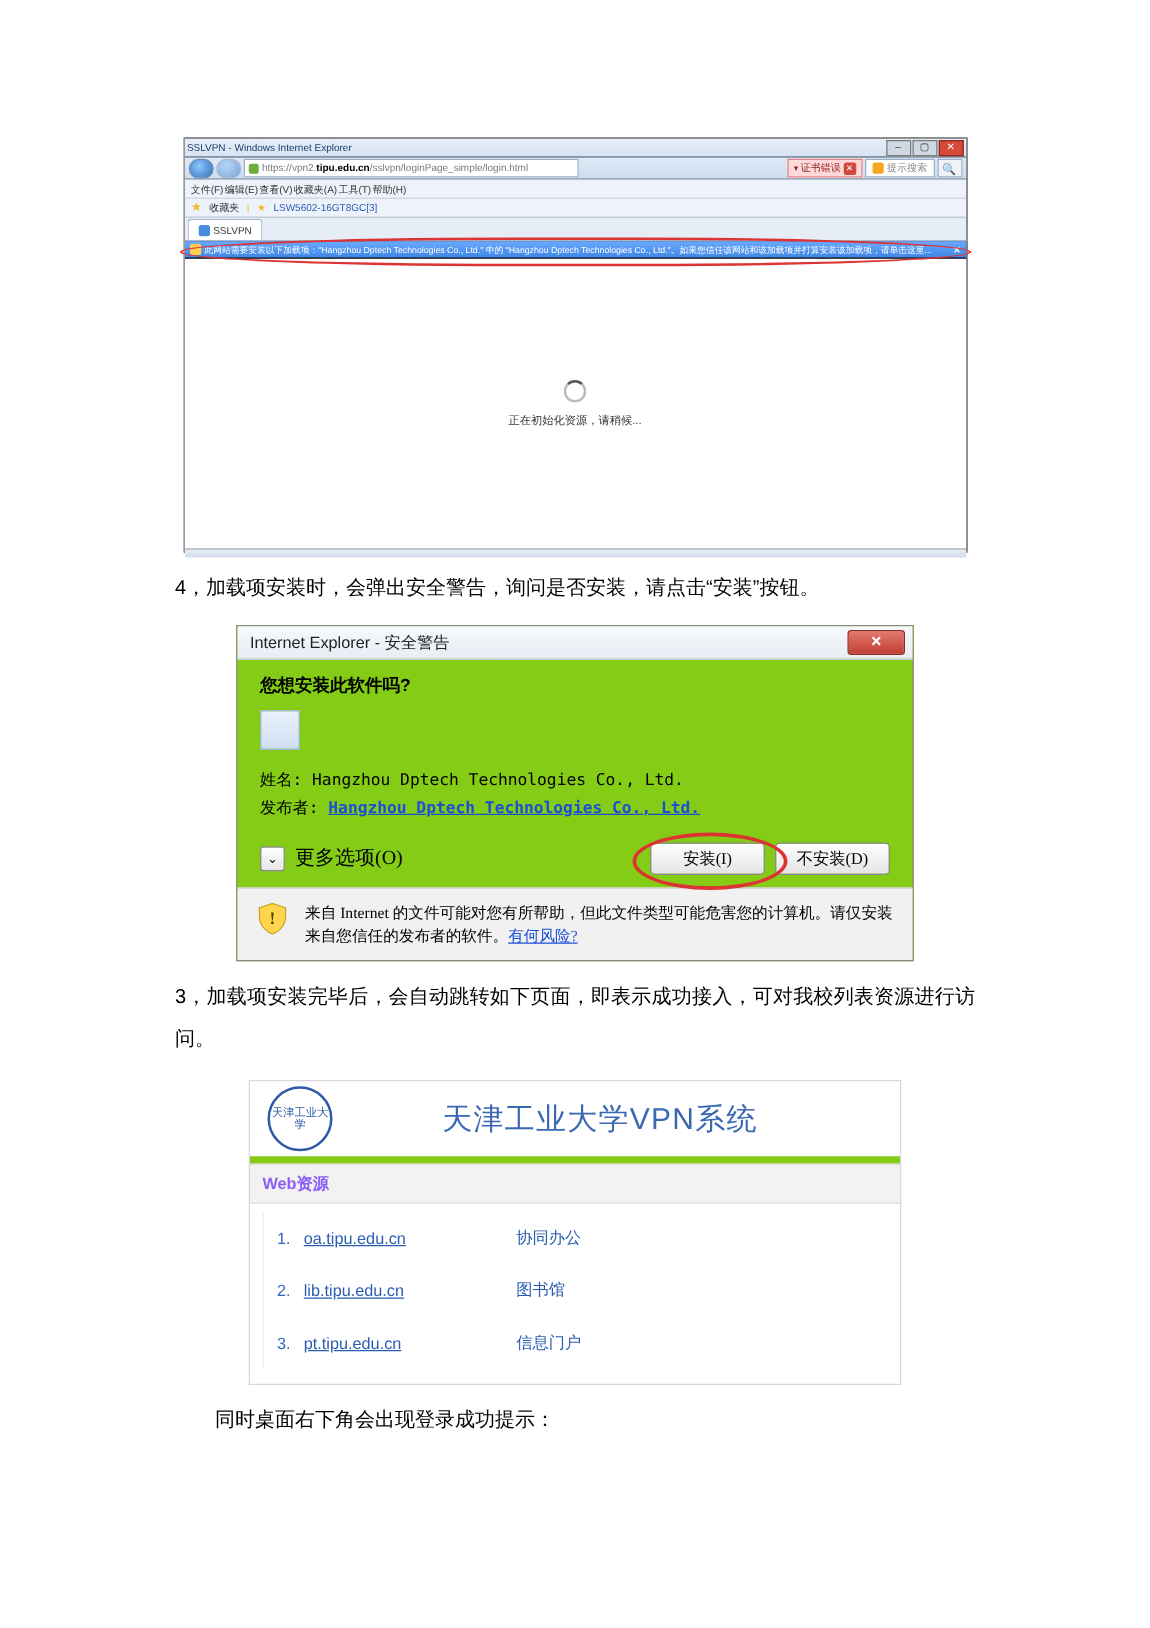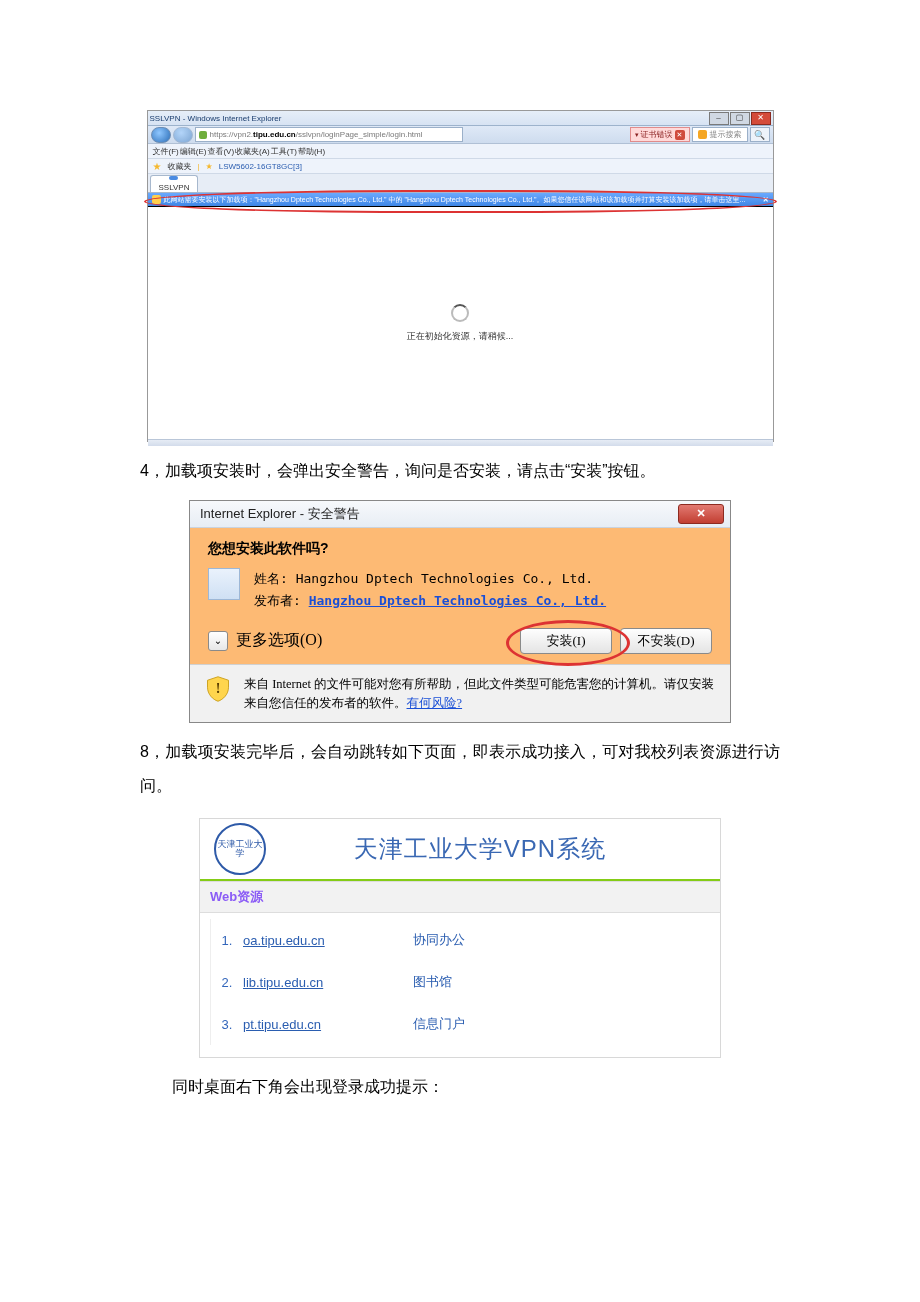--- a/index.html
+++ b/index.html
@@ -20,57 +20,57 @@
   .addr .url{color:#7a7a7a;white-space:nowrap;font-size:8px;}
   .cert-err{margin-left:auto;height:13px;padding:0 4px;background:#ffd9d9;border:1px solid #e08b8b;color:#8a1f1f;display:flex;align-items:center;gap:2px;font-size:8px;}
   .cert-x{width:10px;height:10px;background:#d04a3d;border-radius:2px;color:#fff;display:flex;align-items:center;justify-content:center;font-size:7px;}
   .bing{height:13px;border:1px solid #9bb0c9;background:#fff;display:flex;align-items:center;padding:0 5px;gap:3px;color:#888;font-size:8px;}
   .bing-icon{width:9px;height:9px;background:#f5a623;border-radius:2px;}
   .mag{height:13px;width:18px;border:1px solid #9bb0c9;background:#eef3fa;display:flex;align-items:center;justify-content:center;color:#3b6fa8;font-size:9px;}
   .ie-menu{height:14px;background:#eef3fb;border-bottom:1px solid #cfd9e7;display:flex;align-items:center;gap:1px;padding:0 5px;font-size:8px;color:#333;}
   .ie-fav{height:14px;background:#eef3fb;border-bottom:1px solid #cfd9e7;display:flex;align-items:center;gap:6px;padding:0 5px;font-size:8px;color:#333;}
   .star{color:#f5b82e;font-size:10px;}
   .ie-tabs{height:18px;background:#e7edf6;border-bottom:1px solid #a7b8cd;display:flex;align-items:flex-end;}
-  .ie-tab{height:16px;background:#fff;border:1px solid #a7b8cd;border-bottom:none;border-radius:3px 3px 0 0;padding:0 8px;display:flex;align-items:center;gap:3px;margin-left:2px;font-size:8px;flex-direction:column;}
+  .ie-tab{height:16px;background:#fff;border:1px solid #a7b8cd;border-bottom:none;border-radius:3px 3px 0 0;padding:0 8px;display:flex;align-items:center;gap:3px;margin-left:2px;font-size:8px;}
   .ie-tab .ic{width:9px;height:9px;background:#4a8be2;border-radius:2px;}
   .ie-ellipse{position:relative;height:14px;}
   .info-bar{position:absolute;left:0;right:0;top:0;height:13px;background:linear-gradient(#6aa9ff,#3f87e6);color:#fff;display:flex;align-items:center;padding:0 4px;font-size:7px;white-space:nowrap;overflow:hidden;}
   .info-bar .shield{width:9px;height:9px;background:#ffcf4d;border-radius:2px;margin-right:3px;flex:0 0 auto;}
   .info-bar .x{margin-left:auto;color:#fff;font-weight:bold;}
   .ellipse{position:absolute;left:-4px;right:-4px;top:-3px;height:19px;border:2px solid #d33;border-radius:50%/60%;pointer-events:none;}
   .ie-body{height:232px;background:#fff;display:flex;flex-direction:column;align-items:center;justify-content:center;gap:8px;}
   .spinner{width:14px;height:14px;border:2px solid #bbb;border-top-color:#555;border-radius:50%;}
   .loading-text{font-size:9px;color:#333;}
   .ie-status{height:6px;background:linear-gradient(#e6ecf5,#d3dceb);border-top:1px solid #b9c6d8;}
   
   p.txt{margin:12px 0;line-height:2.1em;text-align:justify;}
   
-  .sec-dlg{width:540px;margin:6px auto 0;border:1px solid #888;background:#fdba74;font-size:13px;}
+  .sec-dlg{width:540px;margin:6px auto 0;border:1px solid #888;background:#84cc16;font-size:13px;}
   .sec-title{height:26px;background:linear-gradient(#f7f9fc,#e7edf4);border-bottom:1px solid #c9d3df;display:flex;align-items:center;justify-content:space-between;padding:0 6px 0 10px;font-size:13px;color:#222;}
   .sec-close{width:44px;height:18px;border-radius:3px;background:linear-gradient(#e27a72,#c23e31);border:1px solid #8d2a20;color:#fff;display:flex;align-items:center;justify-content:center;font-size:11px;font-weight:bold;}
   .sec-body{padding:12px 18px 10px;}
   .sec-q{font-weight:bold;font-size:14px;margin-bottom:10px;}
-  .sec-row{display:flex;gap:14px;align-items:flex-start;}
+  .sec-row{display:flex;gap:14px;align-items:flex-start;flex-direction:column;}
   .app-icon{width:30px;height:30px;border:1px solid #9db7d6;background:linear-gradient(#eaf2fc,#cfe0f4);}
   .sec-meta{font-family:"SimSun",monospace;font-size:13px;line-height:1.7em;}
   .pub-link{color:#1a4fd6;text-decoration:underline;font-weight:bold;font-family:"SimSun",monospace;}
   .sec-actions{display:flex;align-items:center;margin-top:16px;gap:8px;}
   .more-btn{width:18px;height:18px;border:1px solid #8a8a8a;border-radius:3px;background:linear-gradient(#fff,#e7e7e7);display:flex;align-items:center;justify-content:center;font-size:10px;}
   .more-txt{font-size:16px;font-family:"SimSun";}
   .spacer{flex:1;}
   .sec-btn{width:90px;height:24px;border:1px solid #8a8a8a;border-radius:4px;background:linear-gradient(#fefefe,#e4e4e4);font-family:"SimSun";font-size:13px;display:flex;align-items:center;justify-content:center;}
   .install-wrap{position:relative;}
   .install-ellipse{position:absolute;left:-14px;top:-8px;width:118px;height:40px;border:3px solid #d33;border-radius:50%;pointer-events:none;}
   .sec-warn{border-top:1px solid #d0d0d0;background:#f1f1f1;padding:10px 14px;display:flex;gap:12px;font-size:12.5px;line-height:1.5em;font-family:"SimSun";}
   .warn-icon{width:28px;height:28px;flex:0 0 auto;position:relative;}
   .warn-icon svg{width:28px;height:28px;}
   .risk-link{color:#1a4fd6;text-decoration:underline;}
   
   .vpn{width:520px;margin:16px auto 0;border:1px solid #d8d8d8;font-size:13px;}
-  .vpn-head{height:60px;display:flex;align-items:center;border-bottom:2px solid #84cc16;}
+  .vpn-head{height:60px;display:flex;align-items:center;border-bottom:6px solid #84cc16;}
   .vpn-logo{width:80px;display:flex;align-items:center;justify-content:center;}
   .vpn-logo .circ{width:48px;height:48px;border:2px solid #2e5aa8;border-radius:50%;display:flex;align-items:center;justify-content:center;color:#2e5aa8;font-size:9px;text-align:center;line-height:1.1em;}
   .vpn-title{flex:1;text-align:center;color:#3a68b3;font-size:24px;letter-spacing:1px;padding-right:40px;}
   .vpn-welcome{background:#4a7ac2;color:#fff;font-weight:bold;padding:6px 10px;font-size:13px;}
   .vpn-sec{background:#f2f2f2;color:#8b5cf6;font-weight:bold;padding:6px 10px;font-size:13px;border-top:1px solid #ddd;border-bottom:1px solid #ddd;}
   .vpn-list{padding:6px 10px 12px;}
   .vpn-row{display:flex;align-items:center;height:42px;border-left:1px solid #eee;}
   .vpn-row .n{width:32px;text-align:center;color:#3366bb;}
   .vpn-row .u{width:170px;color:#2a5db0;text-decoration:underline;}
   .vpn-row .d{color:#2a5db0;}
@@ -175,21 +175,21 @@
       <div class="warn-icon">
         <svg viewBox="0 0 32 32">
             <path d="M16 2 L28 6 V14 C28 22 22 28 16 30 C10 28 4 22 4 14 V6 Z" fill="#ffd54d" stroke="#c79a12" stroke-width="1"></path>
             <text x="16" y="21" text-anchor="middle" font-size="16" font-weight="bold" fill="#5a3e00">!</text>
           </svg>
       </div>
       <div><span>来自 Internet 的文件可能对您有所帮助，但此文件类型可能危害您的计算机。请仅安装来自您信任的发布者的软件。</span><a href="#" class="risk-link">有何风险?</a></div>
     </div>
   </div>
 
-  <p class="txt">8，加载项安装完毕后，会自动跳转如下页面，即表示成功接入，可对我校列表资源进行访问。</p>
+  <p class="txt">3，加载项安装完毕后，会自动跳转如下页面，即表示成功接入，可对我校列表资源进行访问。</p>
 
   <div class="vpn">
     <div class="vpn-head">
       <div class="vpn-logo">
         <div class="circ">天津工业大学</div>
       </div>
       <div class="vpn-title">天津工业大学VPN系统</div>
     </div>
     <div class="vpn-sec">Web资源</div>
     <div class="vpn-list">

